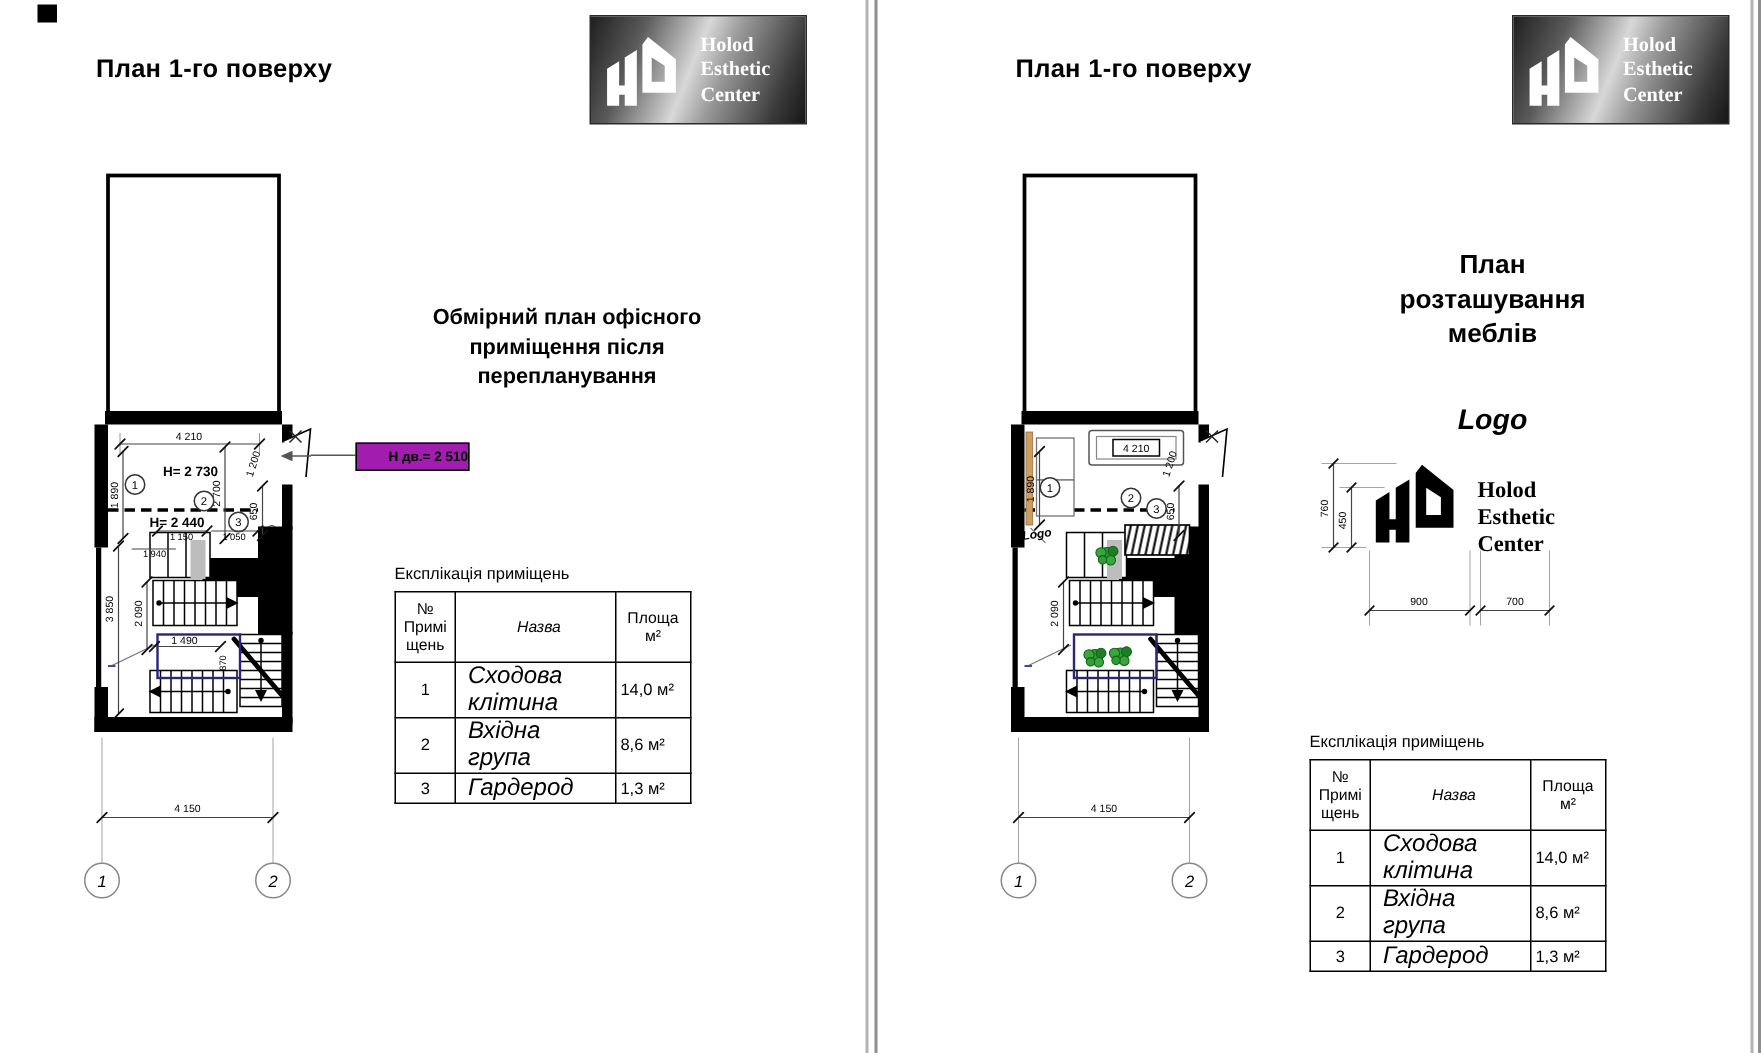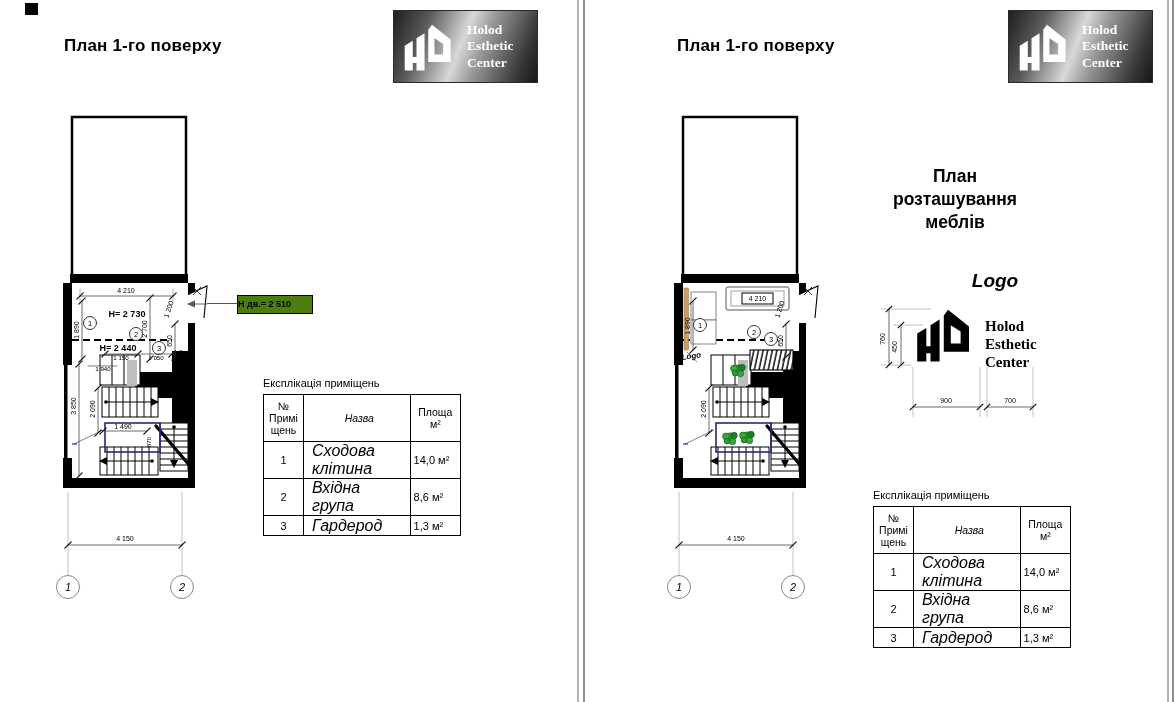--- a/index.html
+++ b/index.html
@@ -13,22 +13,22 @@
             background:linear-gradient(112deg,#1f1f1f 0%,#5a5a5a 22%,#d8d8d8 47%,#9a9a9a 60%,#3a3a3a 86%,#161616 100%);
             display:flex;align-items:center;}
   .logo-box .txt{font-family:"Liberation Serif",serif;font-weight:bold;color:#fff;
                  font-size:13.5px;line-height:1.2;margin-left:4px;white-space:pre-line;}
   
   .note{font-weight:bold;text-align:center;white-space:pre-line;}
   .note-left{font-size:14.5px;line-height:1.35;}
   .note-right{font-size:17.5px;line-height:1.3;}
   .logo-caption{font-size:19px;font-weight:bold;font-style:italic;text-align:center;}
   
-  .door-label{border:1.5px solid #000;height:17px;line-height:17px;text-align:left;
-              font-size:9px;font-weight:bold;background:#4d7c0f;}
+  .door-label{border:1.5px solid #000;height:17px;line-height:17px;text-align:right;
+              font-size:9px;font-weight:bold;background:#a21caf;}
   .leader{height:1px;background:#555;}
   
   .tbl-title{font-size:11px;margin-bottom:5px;}
   table.expl{border-collapse:collapse;border:1.5px solid #000;background:#fff;}
   table.expl th,table.expl td{border:1px solid #000;padding:0 3px;}
   table.expl th{font-weight:normal;font-size:10.5px;white-space:pre-line;height:46px;}
   table.expl td{height:19px;}
   .c-num{width:36px;text-align:center;font-size:11px;}
   .c-name{width:112px;font-style:italic;font-size:16px;padding-left:8px!important;}
   .c-area{width:50px;font-size:11px;margin-top:36px;}
@@ -237,20 +237,23 @@
       <circle cx="127" cy="477" r="11.5" fill="#fff" stroke="#888" stroke-width="1"></circle>
       <text class="axis-num" x="127" y="481">2</text>
     </g>
   </svg>
 
   
   <div class="abs leader" style="left:207px;top:303px;width:30px;"></div>
   <div class="abs door-label" style="left:237px;top:295px;width:74px;">Н дв.= 2 510</div>
 
   
+  <div class="abs note note-left" style="left:262px;top:203px;width:232px;">Обмірний план офісного
+приміщення після
+перепланування</div>
 
   
   <div class="abs" style="left:263px;top:377px;width:198px;">
     <div class="tbl-title">Експлікація приміщень</div>
     <table class="expl">
       <tbody>
           <tr>
         <th class="c-num">№
 Примі
 щень</th>
@@ -350,21 +353,21 @@
         <use href="#tick" x="127" y="435"></use>
       <text class="dl" x="70" y="431">4 150</text>
       <circle cx="13" cy="477" r="11.5" fill="#fff" stroke="#888" stroke-width="1"></circle>
       <text class="axis-num" x="13" y="481">1</text>
       <circle cx="127" cy="477" r="11.5" fill="#fff" stroke="#888" stroke-width="1"></circle>
       <text class="axis-num" x="127" y="481">2</text>
     </g>
   </svg>
 
   
-  <div class="abs note note-right" style="left:860px;top:165px;width:190px;">План
+  <div class="abs note note-right" style="left:900px;top:165px;width:190px;">План
 розташування
 меблів</div>
 
   
   <div class="abs logo-caption" style="left:920px;top:270px;width:150px;">Logo</div>
 
   
   <svg class="abs" style="left:873px;top:303px;" width="215" height="125" viewBox="0 0 215 125">
     <use href="#hd-icon" fill="#000" transform="translate(40,4) scale(0.70)"></use>
     <text class="serif-b" x="112" y="28">Holod</text>

